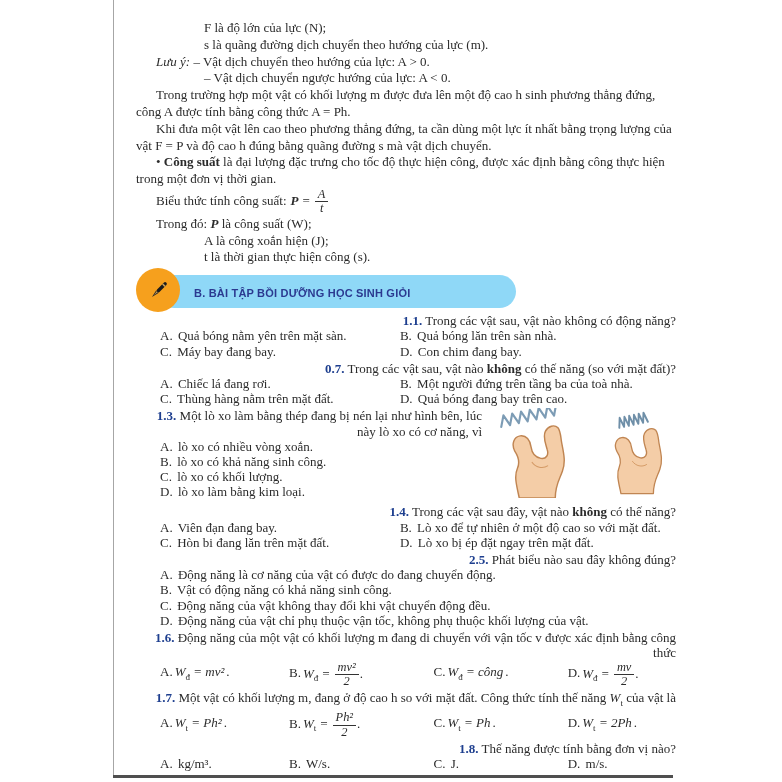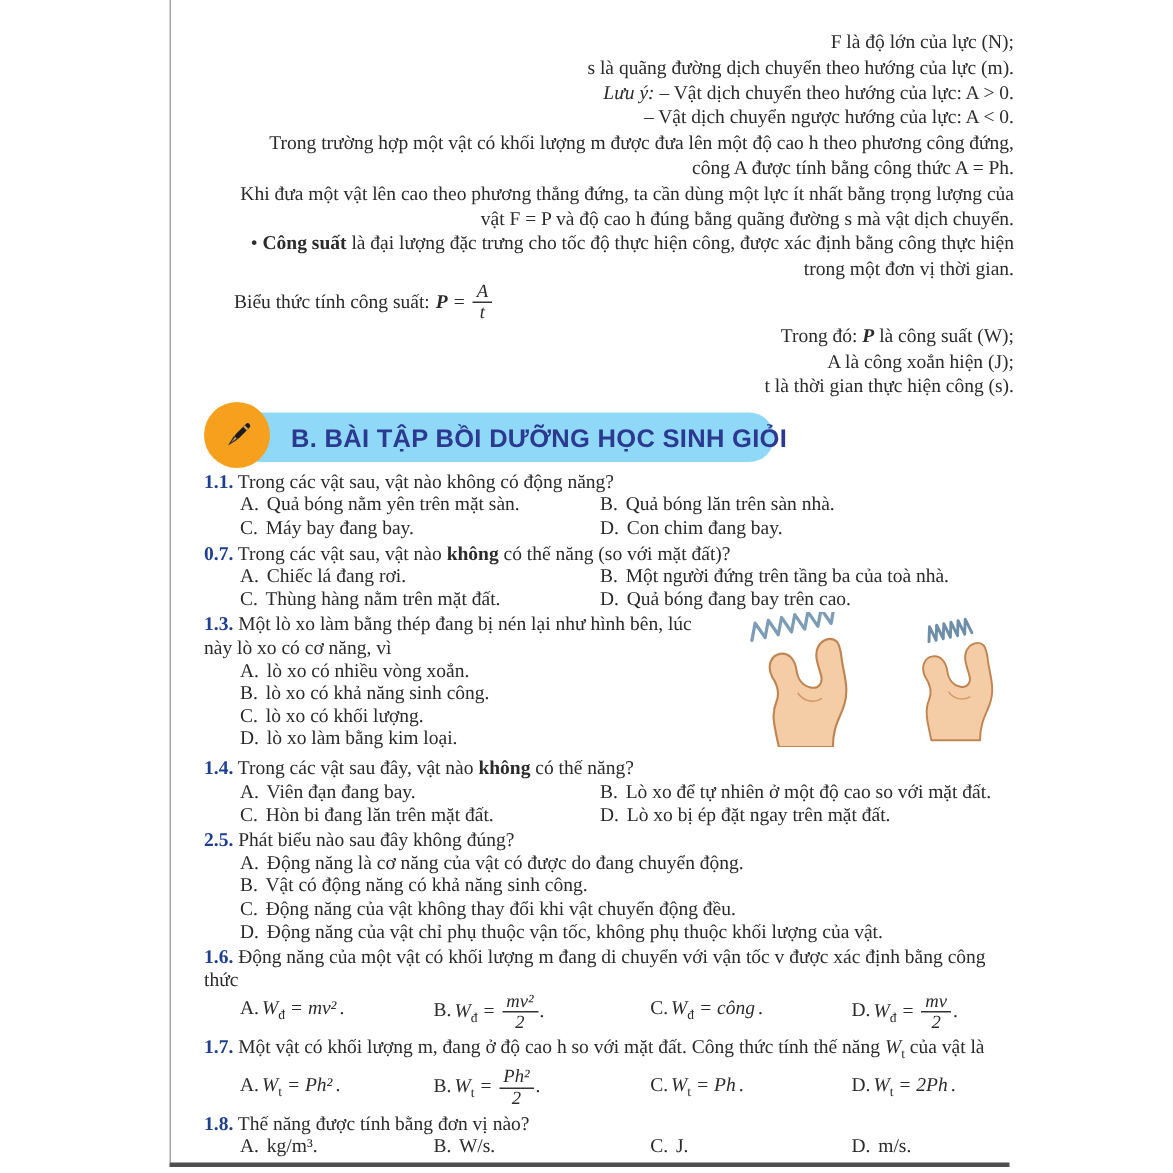--- a/index.html
+++ b/index.html
@@ -3,47 +3,47 @@
 <meta charset="utf-8">
 <style>
   html,body{margin:0;padding:0;background:#fff;}
   .page{position:relative;width:782px;height:782px;background:#ffffff;overflow:hidden;
         font-family:"Liberation Serif",serif;color:#2b2b2b;}
   .vline{position:absolute;left:113px;top:0;width:1px;height:775px;background:#a6a6a6;}
   .hline{position:absolute;left:113px;top:775px;width:560px;height:3px;background:#4f4f4f;}
   .content{position:absolute;left:136px;top:20px;width:540px;}
 
   
-  .theory p{margin:0;line-height:16.8px;font-size:13px;text-align:right;}
+  .theory p{margin:0;line-height:16.8px;font-size:13px;}
   .ind68{padding-left:68px;}
   .ind20{padding-left:20px;}
   .para{text-indent:20px;}
   .note-label{font-style:italic;}
   .expr-line{display:flex;align-items:center;gap:4px;padding-left:20px;min-height:26px;}
   .scriptp{font-style:italic;font-weight:600;}
   .frac{display:inline-flex;flex-direction:column;align-items:center;vertical-align:middle;
         line-height:1.08;font-size:12.4px;font-style:italic;margin:0 1px;}
   .fnum{border-bottom:1px solid #333;padding:0 3px;}
   .fnum:empty{border:none;padding:0;}
   .fden:empty{display:none;}
 
   
   .banner{position:relative;height:36px;margin:6px 0 5px 0;width:380px;}
   .banner-pill{position:absolute;left:22px;right:0;top:3px;bottom:0;background:#8fd8f7;border-radius:19px;}
   .banner-icon{position:absolute;left:0;top:-4px;width:44px;height:44px;border-radius:50%;
                background:#f6a01d;display:flex;align-items:center;justify-content:center;z-index:2;}
   .banner-text{position:absolute;left:58px;top:21px;transform:translateY(-50%);
-               font-family:"Liberation Sans",sans-serif;font-weight:700;font-size:17px;
+               font-family:"Liberation Sans",sans-serif;font-weight:700;font-size:11px;
                color:#2b3990;letter-spacing:.2px;white-space:nowrap;z-index:2;}
 
   
   .questions{font-size:13px;}
   .q{margin:0 0 2px 0;}
   .q13{display:flow-root;}
-  .qhead{margin:0;line-height:15.2px;}
+  .qhead{margin:0;line-height:15.2px;text-align:right;}
   .qnum{color:#1e3f8f;font-weight:700;}
   .qbold{font-weight:700;}
   .opts{padding-left:24px;line-height:15.2px;}
   .opts.two{display:grid;grid-template-columns:46.5% 53.5%;}
   .opts.one .opt{display:block;}
   .opts.four, .fopts{display:grid;grid-template-columns:25% 28% 26% 21%;}
   .fopts{padding-left:24px;align-items:center;min-height:28px;line-height:15.2px;}
   .olabel{margin-right:2px;}
   .msym{font-style:italic;}
   .msub{font-size:9px;}
@@ -58,21 +58,21 @@
   <div class="vline"></div>
   <div class="hline"></div>
 
   <div class="content">
 
     <section class="theory">
       <p class="ind68">F là độ lớn của lực (N);</p>
       <p class="ind68">s là quãng đường dịch chuyển theo hướng của lực (m).</p>
       <p class="ind20"><span class="note-label">Lưu ý:</span><span> – Vật dịch chuyển theo hướng của lực: A &gt; 0.</span></p>
       <p class="ind68">– Vật dịch chuyển ngược hướng của lực: A &lt; 0.</p>
-      <p class="para">Trong trường hợp một vật có khối lượng m được đưa lên một độ cao h theo phương công đứng, công A được tính bằng công thức A = Ph.</p>
+      <p class="para">Trong trường hợp một vật có khối lượng m được đưa lên một độ cao h sinh phương thẳng đứng, công A được tính bằng công thức A = Ph.</p>
       <p class="para">Khi đưa một vật lên cao theo phương thẳng đứng, ta cần dùng một lực ít nhất bằng trọng lượng của vật F = P và độ cao h đúng bằng quãng đường s mà vật dịch chuyển.</p>
       <p class="para"><span>• </span><b>Công suất</b><span> là đại lượng đặc trưng cho tốc độ thực hiện công, được xác định bằng công thực hiện trong một đơn vị thời gian.</span></p>
       <p class="expr-line">
         <span>Biểu thức tính công suất:</span>
         <span class="scriptp">P</span>
         <span>=</span>
         <span class="frac">
             <span class="fnum">A</span>
             <span class="fden">t</span>
           </span>

